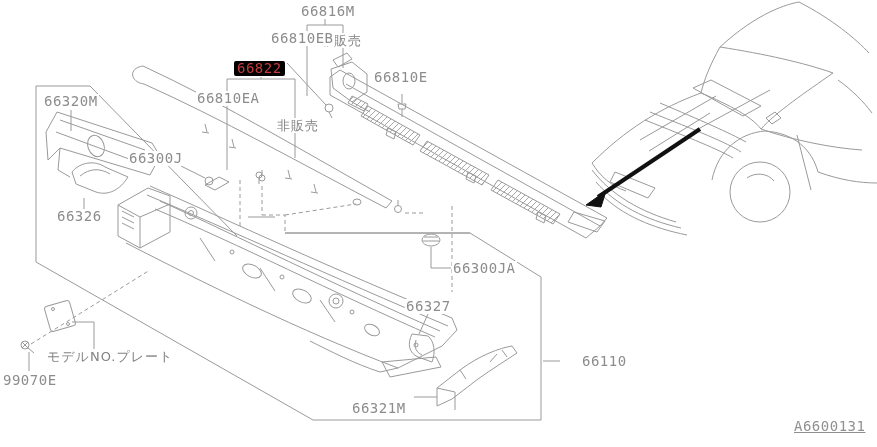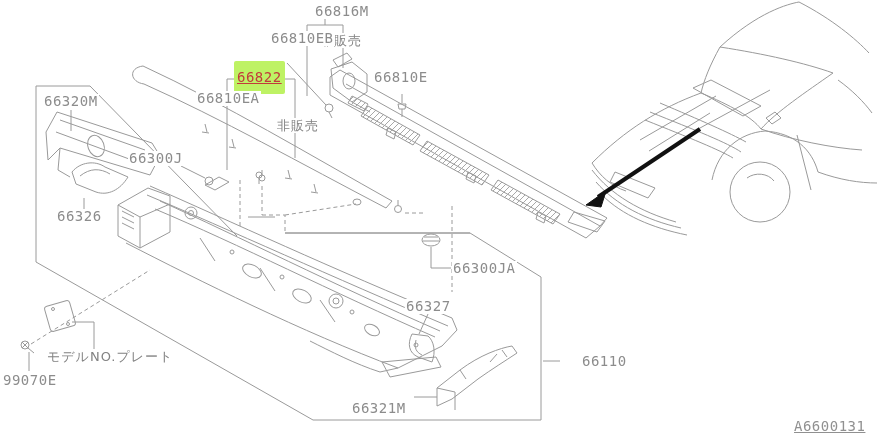--- a/index.html
+++ b/index.html
@@ -12,21 +12,21 @@
     position:absolute;
     font-family:"DejaVu Sans Mono","Liberation Mono",monospace;
     font-size:14px;line-height:15px;letter-spacing:.5px;
     color:#8c8c8c;background:#ffffff;padding:0 1px;white-space:nowrap;
   }
   .jp{
     font-family:"DejaVu Sans","Liberation Sans",sans-serif;
     font-size:13px;letter-spacing:1px;color:#828282;
   }
   .hl{
-    color:#c23b3b;background:#bef264;border-radius:2px;padding:9px 3px;text-decoration:underline;
+    color:#c23b3b;background:#000000;border-radius:2px;padding:0 3px;
   }
   .code{color:#909090;text-decoration:underline;}
 </style>
 </head>
 <body>
 
 <div id="stage">
 
   <svg width="877" height="447" viewBox="0 0 877 447">
     <defs>
@@ -216,21 +216,21 @@
       <path d="M766,118 l9,-6 l6,6 l-9,6 z"></path>
       <path d="M838,80 C852,90 864,102 872,113"></path>
     </g>
 
     <g>
       <path d="M700,129 L598,197" stroke="#111111" stroke-width="4" fill="none"></path>
       <polygon points="586,205 606,191 601,207" fill="#111111" stroke="#111111"></polygon>
     </g>
   </svg>
 
-  <div class="lbl" style="left:314px;top:4px">66816M</div>
+  <div class="lbl" style="left:300px;top:4px">66816M</div>
   <div class="lbl jp" style="left:319px;top:33px">非販売</div>
   <div class="lbl" style="left:270px;top:31px">66810EB</div>
   <div class="lbl hl" style="left:234px;top:61px">66822</div>
   <div class="lbl" style="left:196px;top:91px">66810EA</div>
   <div class="lbl" style="left:373px;top:70px">66810E</div>
   <div class="lbl jp" style="left:276px;top:118px">非販売</div>
   <div class="lbl" style="left:43px;top:94px">66320M</div>
   <div class="lbl" style="left:128px;top:151px">66300J</div>
   <div class="lbl" style="left:56px;top:209px">66326</div>
   <div class="lbl" style="left:452px;top:261px">66300JA</div>

